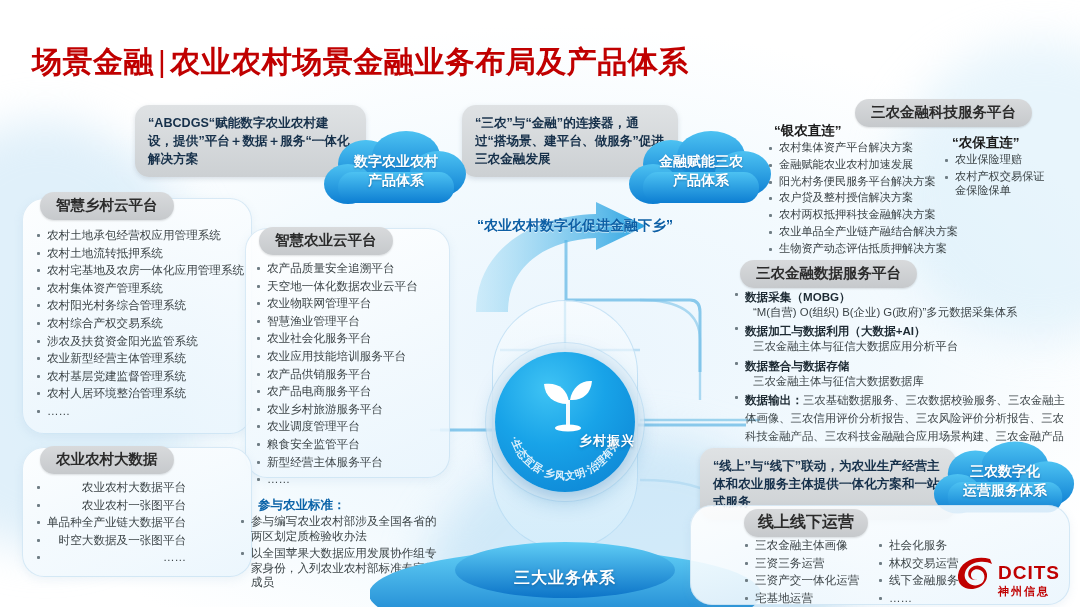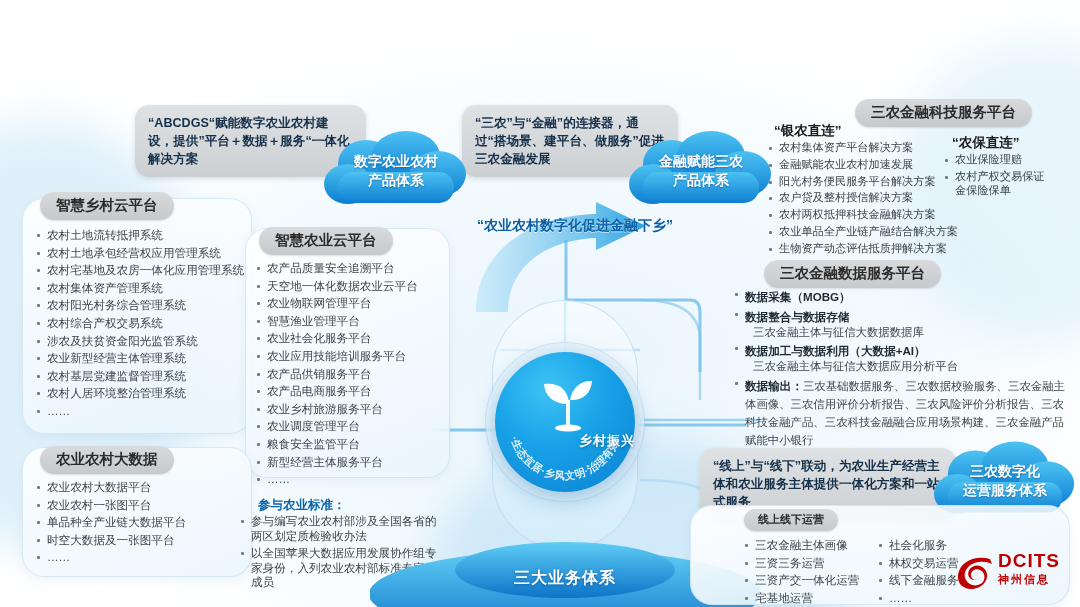--- a/index.html
+++ b/index.html
@@ -35,21 +35,21 @@
     box-shadow:0 0 0 1px rgba(175,210,234,.45) inset, 0 3px 10px rgba(120,165,200,.12);
   }
   
   .pill{
     position:absolute;display:inline-block;
     padding:4px 16px 5px 16px;border-radius:14px;
     background:linear-gradient(180deg,#d8dadc,#c6c9cc);
     color:#2b2b2b;font-weight:bold;font-size:14.5px;white-space:nowrap;
     box-shadow:0 1px 2px rgba(0,0,0,.12);
   }
-  .pill.sm{font-size:11px;padding:3px 14px 4px 14px;}
+  .pill.sm{font-size:16px;padding:3px 14px 4px 14px;}
 
   
   .blist{position:absolute;}
   .blist li{
     list-style:none;position:relative;
     padding-left:11px;margin:0 0 3px 0;
     font-size:11.6px;line-height:14.6px;color:#3d4548;white-space:nowrap;
   }
   .blist li:before{
     content:"";position:absolute;left:1px;top:6px;
@@ -100,21 +100,21 @@
   
   .bottomcloud{position:absolute;left:370px;top:540px;width:390px;height:80px;}
   .bottomcloud .btext{
     position:absolute;left:0;right:0;top:28px;text-align:center;
     color:#fff;font-weight:bold;font-size:16px;letter-spacing:1px;
     text-shadow:0 1px 3px rgba(0,60,110,.5);
   }
 
   
   .logo{position:absolute;right:8px;bottom:8px;width:118px;height:52px;}
-  .logo .ltext{position:absolute;left:44px;top:4px;}
+  .logo .ltext{position:absolute;left:44px;top:16px;}
   .logo .lmain{font-size:19px;font-weight:bold;color:#c00000;letter-spacing:1px;line-height:20px;}
   .logo .lsub{font-size:11px;font-weight:bold;color:#c00000;letter-spacing:2px;line-height:16px;}
 
   .section-title{
     position:absolute;font-weight:bold;font-size:13.5px;color:#17334e;white-space:nowrap;
   }
   .blue-head{color:#0b63a8;font-weight:bold;}
   .center-slogan{
     position:absolute;text-align:center;color:#0d5fa5;font-weight:bold;
     font-size:14px;line-height:20px;white-space:nowrap;
@@ -148,20 +148,23 @@
       <path d="M498 430 L430 430" stroke="#cfe8f7"></path>
     </g>
     <g fill="none" stroke="#7ec4ea" stroke-width="3" opacity=".9">
       <path d="M566 240 L566 300"></path>
       <path d="M566 300 L690 300 Q700 300 700 312 L700 372"></path>
       <path d="M440 430 L498 430"></path>
       <path d="M638 425 L746 425"></path>
     </g>
   </svg>
 
+  <div class="title">
+    <span>场景金融</span><span class="bar">|</span><span>农业农村场景金融业务布局及产品体系</span>
+  </div>
 
   <div class="callout" style="left:135px;top:105px;width:205px;">
     <span>“ABCDGS“赋能数字农业农村建设，提供”平台＋数据＋服务“一体化解决方案</span>
   </div>
 
   <div class="callout" style="left:462px;top:105px;width:190px;">
     <span>“三农”与“金融”的连接器，通过“搭场景、建平台、做服务”促进三农金融发展</span>
   </div>
 
   <div class="cloud" style="left:320px;top:130px;width:152px;height:85px;">
@@ -214,22 +217,22 @@
     </svg>
   </div>
 
   <div class="center-slogan" style="left:450px;top:215px;width:250px;">
     <div>“农业农村数字化促进金融下乡”</div>
   </div>
 
   <div class="panel" style="left:22px;top:198px;width:230px;height:236px;"></div>
   <div class="pill" style="left:40px;top:192px;"><span>智慧乡村云平台</span></div>
   <ul class="blist" style="left:36px;top:228px;">
+    <li>农村土地承包经营权应用管理系统</li>
     <li>农村土地流转抵押系统</li>
-    <li>农村土地承包经营权应用管理系统</li>
     <li>农村宅基地及农房一体化应用管理系统</li>
     <li>农村集体资产管理系统</li>
     <li>农村阳光村务综合管理系统</li>
     <li>农村综合产权交易系统</li>
     <li>涉农及扶贫资金阳光监管系统</li>
     <li>农业新型经营主体管理系统</li>
     <li>农村基层党建监督管理系统</li>
     <li>农村人居环境整治管理系统</li>
     <li>……</li>
   </ul>
@@ -247,21 +250,21 @@
     <li>农产品电商服务平台</li>
     <li>农业乡村旅游服务平台</li>
     <li>农业调度管理平台</li>
     <li>粮食安全监管平台</li>
     <li>新型经营主体服务平台</li>
     <li>……</li>
   </ul>
 
   <div class="panel" style="left:22px;top:447px;width:230px;height:130px;"></div>
   <div class="pill" style="left:40px;top:446px;"><span>农业农村大数据</span></div>
-  <ul class="blist" style="left:36px;top:480px;">
+  <ul class="blist" style="left:36px;top:480px;text-align:right;">
     <li>农业农村大数据平台</li>
     <li>农业农村一张图平台</li>
     <li>单品种全产业链大数据平台</li>
     <li>时空大数据及一张图平台</li>
     <li>……</li>
   </ul>
 
   <div class="section-title blue-head" style="left:258px;top:497px;font-size:12.5px;">
     <span>参与农业标准：</span>
   </div>
@@ -327,33 +330,34 @@
   </ul>
 
   <div class="sub-label" style="left:952px;top:134px;">
     <span>“农保直连”</span>
   </div>
   <ul class="blist wrap dense" style="left:944px;top:153px;width:110px;">
     <li>农业保险理赔</li>
     <li>农村产权交易保证金保险保单</li>
   </ul>
 
-  <div class="pill" style="left:764px;top:260px;"><span>三农金融数据服务平台</span></div>
+  <div class="pill" style="left:740px;top:260px;"><span>三农金融数据服务平台</span></div>
 
   <div class="datalist" style="left:734px;top:287px;width:340px;">
     <div class="item">
       <span class="k">数据采集（MOBG）</span>
+      <span class="v">“M(自营) O(组织) B(企业) G(政府)”多元数据采集体系</span>
+    </div>
+    <div class="item">
+      <span class="k">数据加工与数据利用（大数据+AI）</span>
+      <span class="v">三农金融主体与征信大数据应用分析平台</span>
     </div>
     <div class="item">
       <span class="k">数据整合与数据存储</span>
       <span class="v">三农金融主体与征信大数据数据库</span>
-    </div>
-    <div class="item">
-      <span class="k">数据加工与数据利用（大数据+AI）</span>
-      <span class="v">三农金融主体与征信大数据应用分析平台</span>
     </div>
     <div class="item">
       <span class="k">数据输出：</span><span class="inline">三农基础数据服务、三农数据校验服务、三农金融主体画像、三农信用评价分析报告、三农风险评价分析报告、三农科技金融产品、三农科技金融融合应用场景构建、三农金融产品赋能中小银行</span>
     </div>
   </div>
 
   <div class="callout" style="left:700px;top:448px;width:230px;">
     <span>“线上”与“线下”联动，为农业生产经营主体和农业服务主体提供一体化方案和一站式服务</span>
   </div>
 

